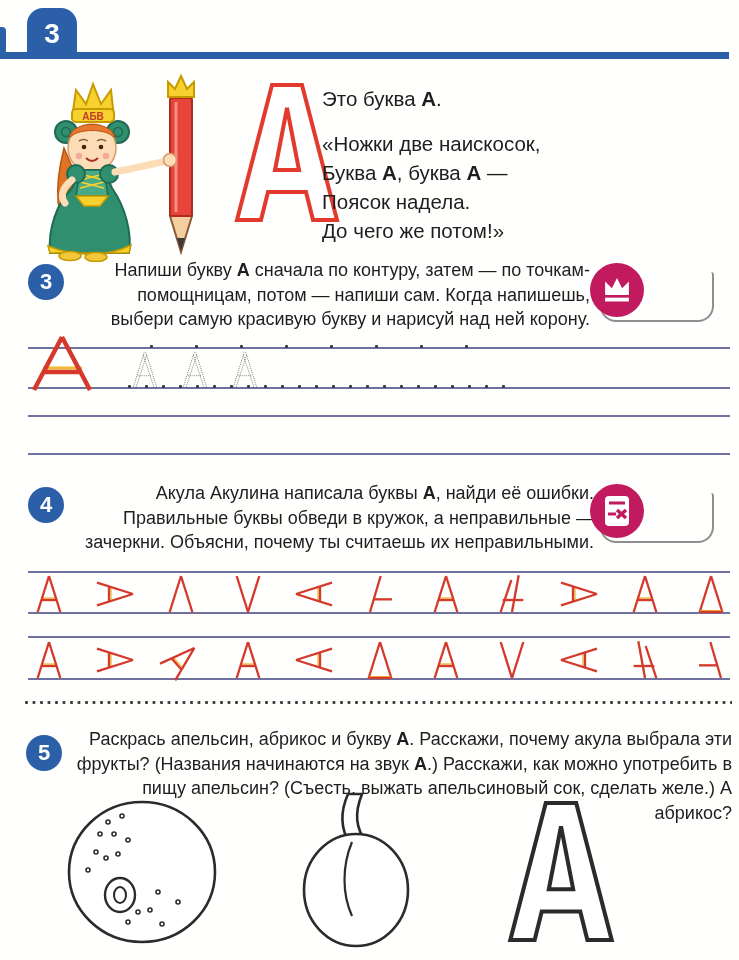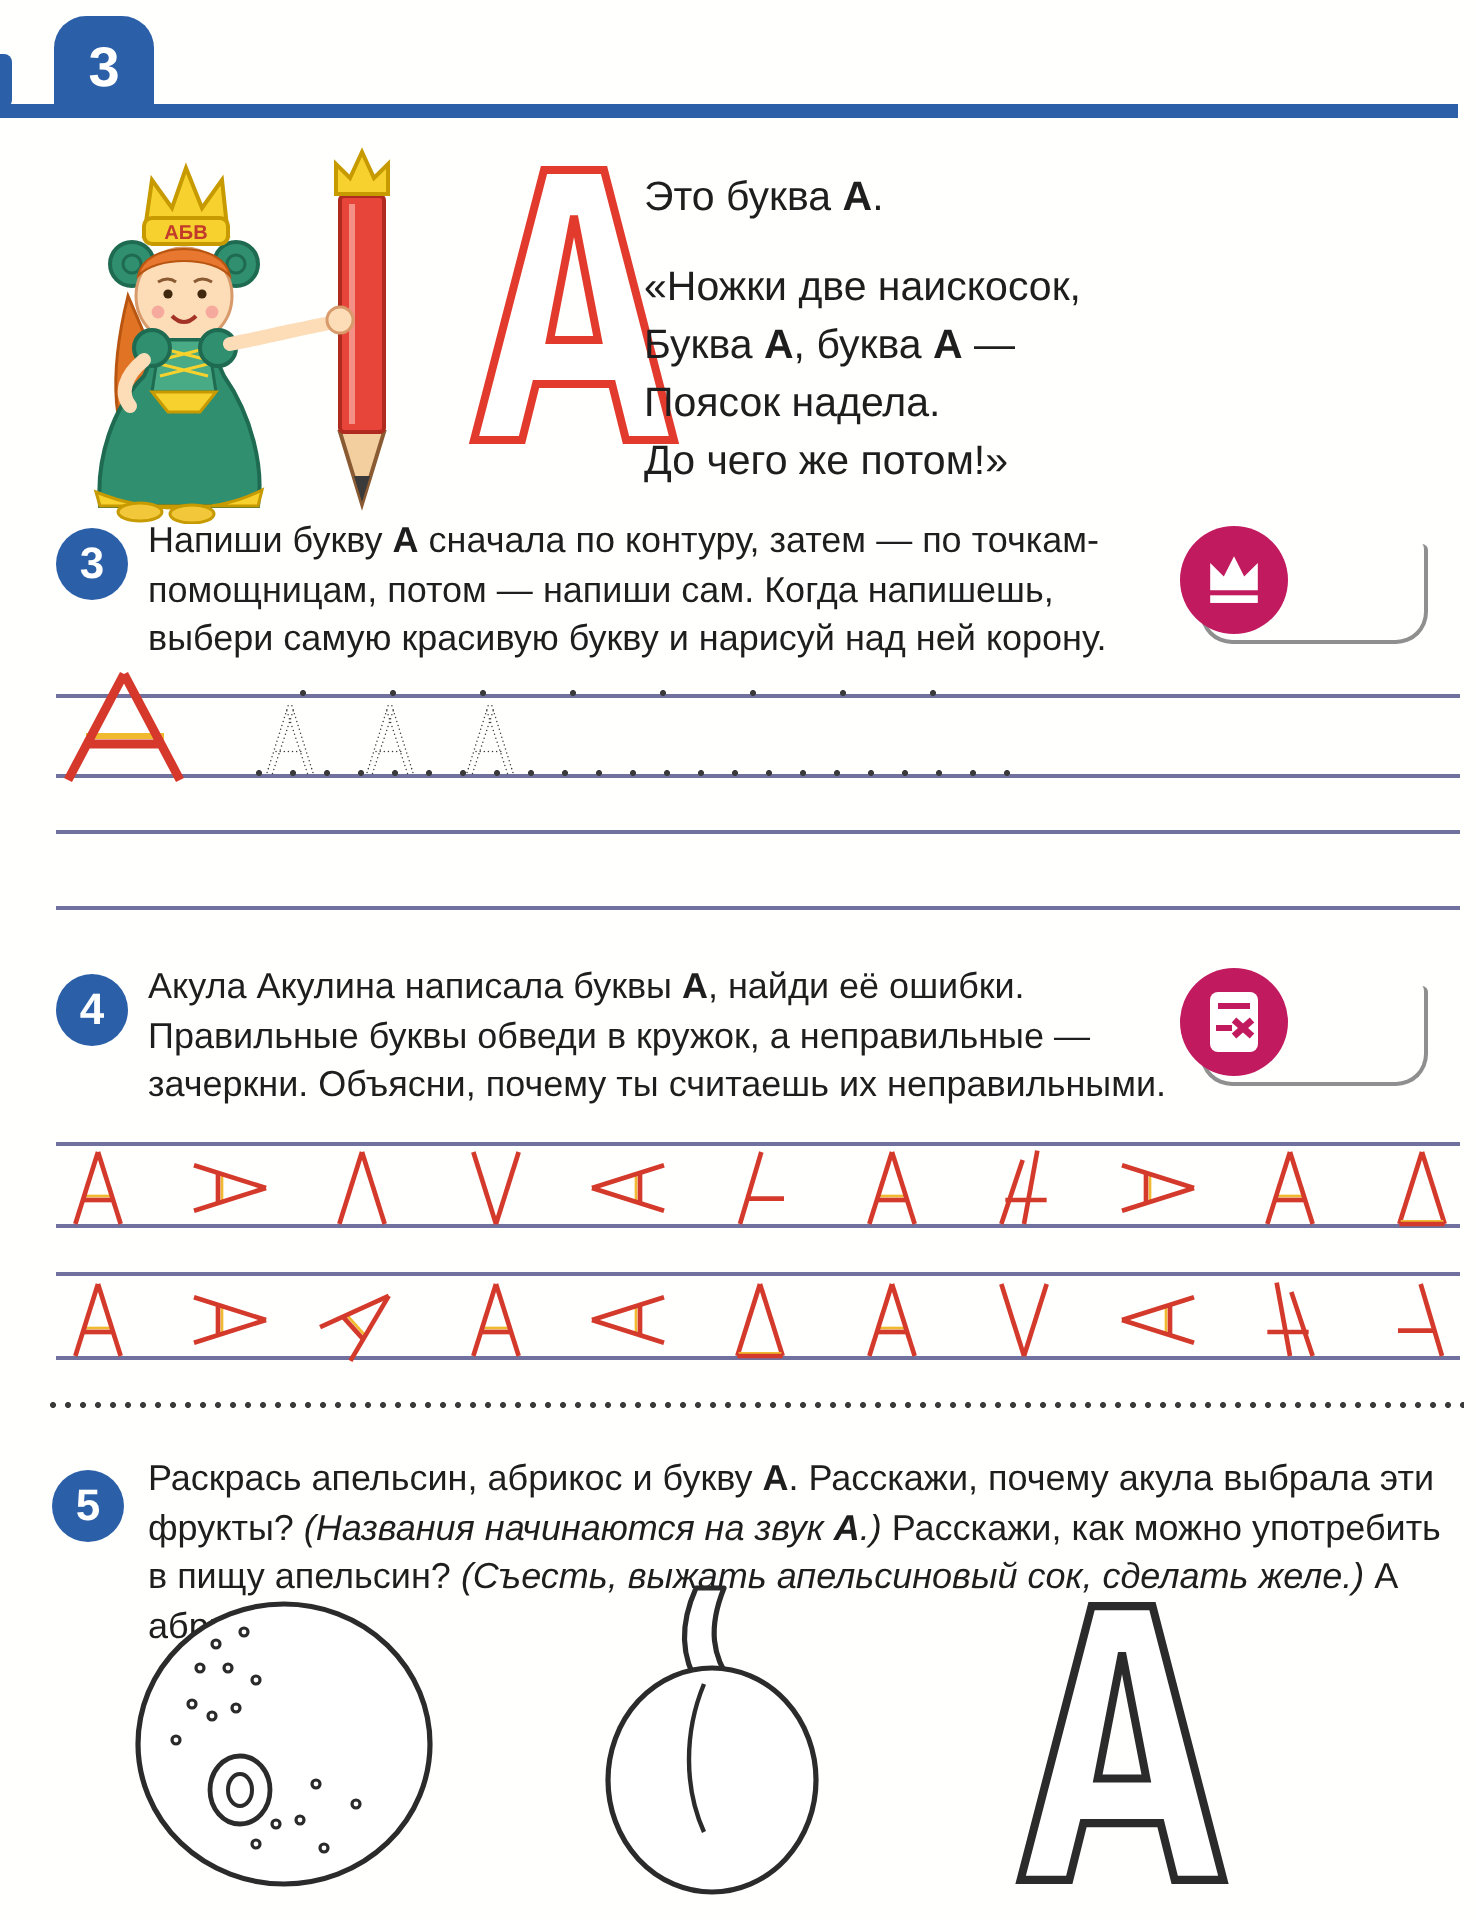--- a/index.html
+++ b/index.html
@@ -14,26 +14,26 @@
             border-radius:16px 16px 0 0;display:flex;align-items:center;justify-content:center;
             color:#fff;font-size:28px;font-weight:bold;}
   .title-banner{left:430px;top:10px;width:298px;height:49px;background:var(--blue);
             border-radius:24px 12px 0 0;display:flex;align-items:center;justify-content:center;
             color:#fff;font-size:25px;font-weight:bold;word-spacing:6px;}
 
   
   .intro-text{left:322px;top:84px;width:400px;font-size:20.5px;line-height:29px;}
   .poem{margin-top:16px;}
   .b{font-weight:bold;}
-  .i{font-style:italic;}
+  .i{}
 
   
   .task-num{width:36px;height:36px;border-radius:50%;background:var(--blue);color:#fff;
             display:flex;align-items:center;justify-content:center;font-size:22px;font-weight:bold;}
-  .task-text{font-size:18px;line-height:24.5px;}
+  .task-text{font-size:18px;line-height:24.5px;text-align:right;}
 
   .bracket{border:2.5px solid #8f8f8f;border-top:none;border-radius:3px 3px 16px 16px;
            width:110px;height:48px;}
   .icon-circle{width:54px;height:54px;border-radius:50%;background:var(--magenta);
            display:flex;align-items:center;justify-content:center;}
 
   
   .rule{left:28px;width:702px;height:1.7px;background:#71719f;}
   .dotstrip{height:3px;background-image:radial-gradient(circle at 1.5px 1.5px,#3a3a3a 1.3px,transparent 1.7px);}
 

